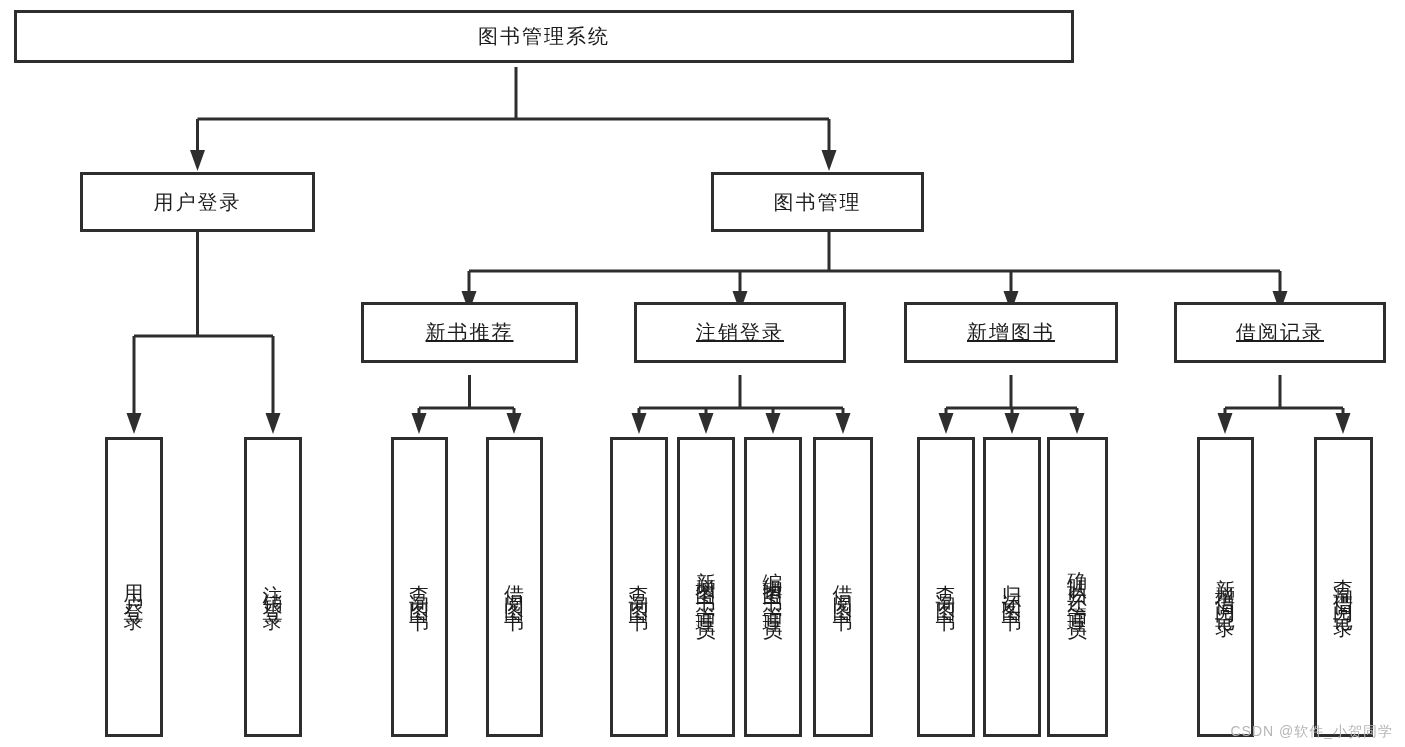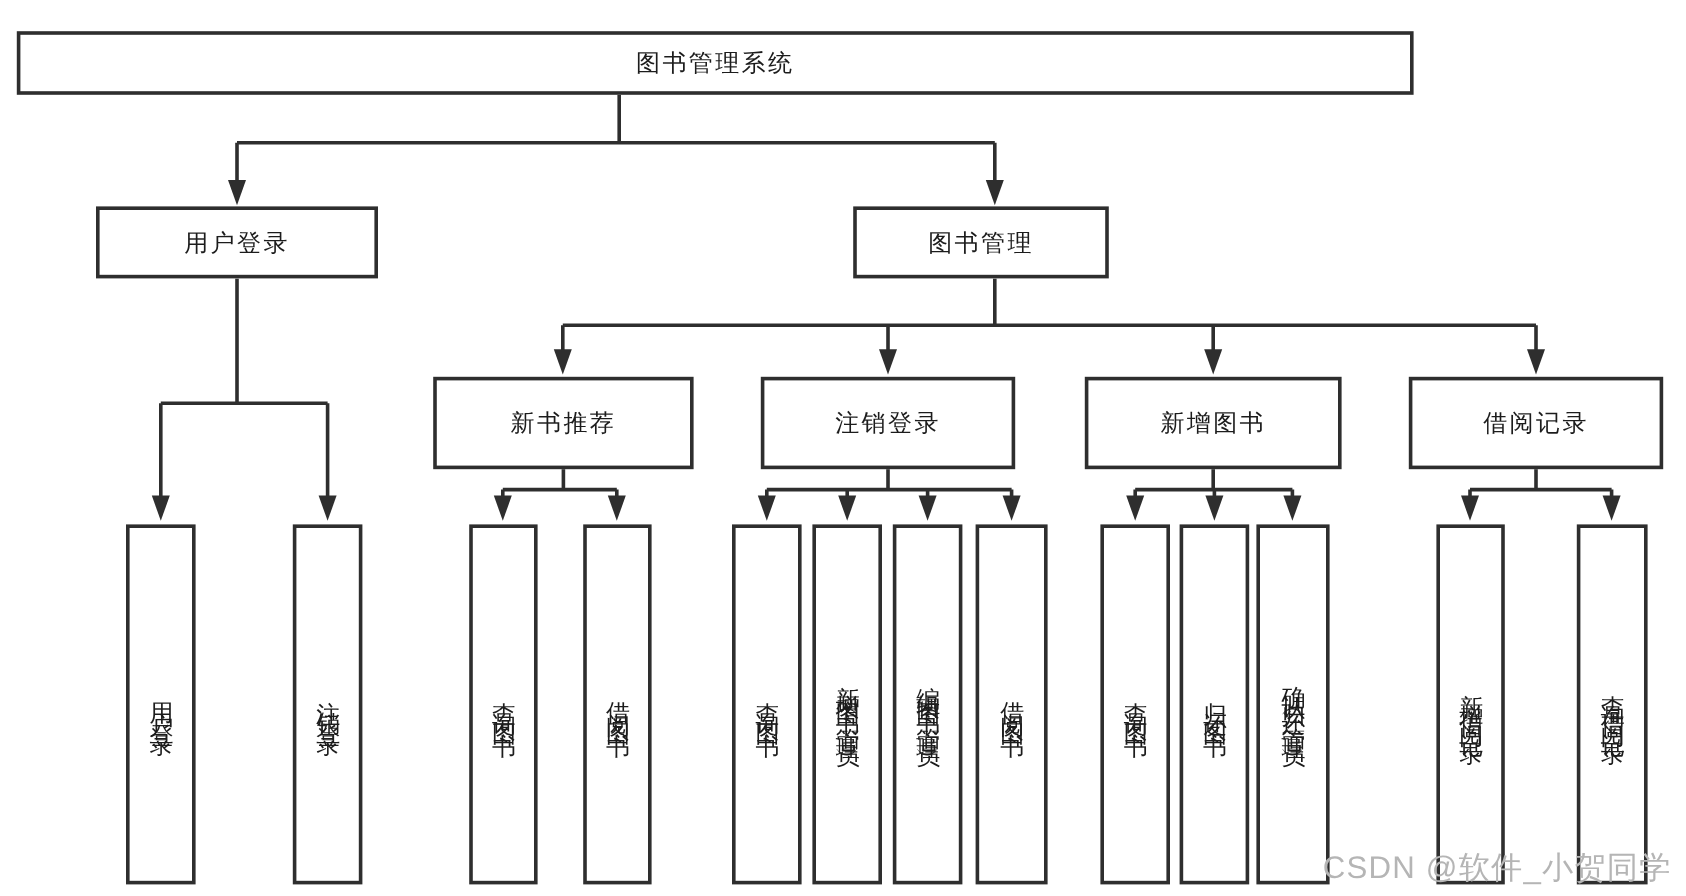--- a/index.html
+++ b/index.html
@@ -32,24 +32,24 @@
     box-sizing: border-box;
     border: 3px solid var(--line);
     background: #ffffff;
     display: flex;
     align-items: center;
     justify-content: center;
     font-size: 20px;
     letter-spacing: 2px;
     z-index: 2;
   }
-  .node.root  { left: 14px;   top: 26px;  width: 1164px; height: 53px; }
+  .node.root  { left: 14px;   top: 10px;  width: 1060px; height: 53px; }
   .node.lv2a  { left: 80px;   top: 172px; width: 235px;  height: 60px; }
   .node.lv2b  { left: 711px;  top: 172px; width: 213px;  height: 60px; }
-  .node.lv3   { top: 314px; height: 77px; }
+  .node.lv3   { top: 302px; height: 61px; text-decoration: underline; }
   .node.lv3a  { left: 361px;  width: 217px; }
   .node.lv3b  { left: 634px;  width: 212px; }
   .node.lv3c  { left: 904px;  width: 214px; }
   .node.lv3d  { left: 1174px; width: 212px; }
   .leaf {
     position: absolute;
     box-sizing: border-box;
     top: 437px;
     height: 300px;
     border: 3px solid var(--line);
@@ -73,21 +73,21 @@
   .leaf.l8  { left: 813px;  width: 60px; }
   .leaf.l9  { left: 917px;  width: 58px; }
   .leaf.l10 { left: 983px;  width: 58px; }
   .leaf.l11 { left: 1047px; width: 61px; letter-spacing: 7px; }
   .leaf.l12 { left: 1197px; width: 57px; letter-spacing: 8px; }
   .leaf.l13 { left: 1314px; width: 59px; letter-spacing: 8px; }
   .watermark {
     position: absolute;
     right: 12px;
     bottom: 6px;
-    font-size: 26px;
+    font-size: 14px;
     color: var(--wm);
     letter-spacing: 1px;
     z-index: 3;
   }
 </style>
 </head>
 <body>
 
 <div class="canvas">
 

